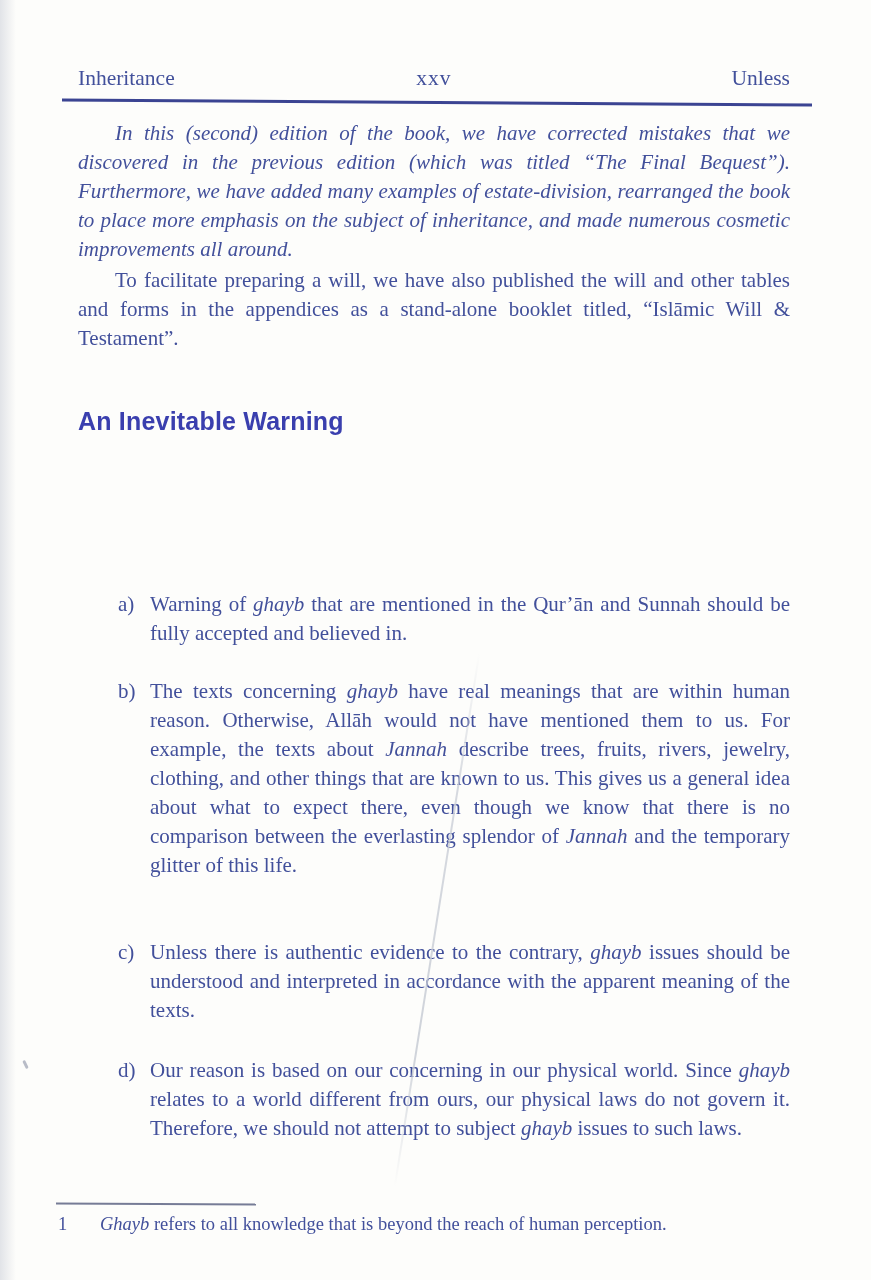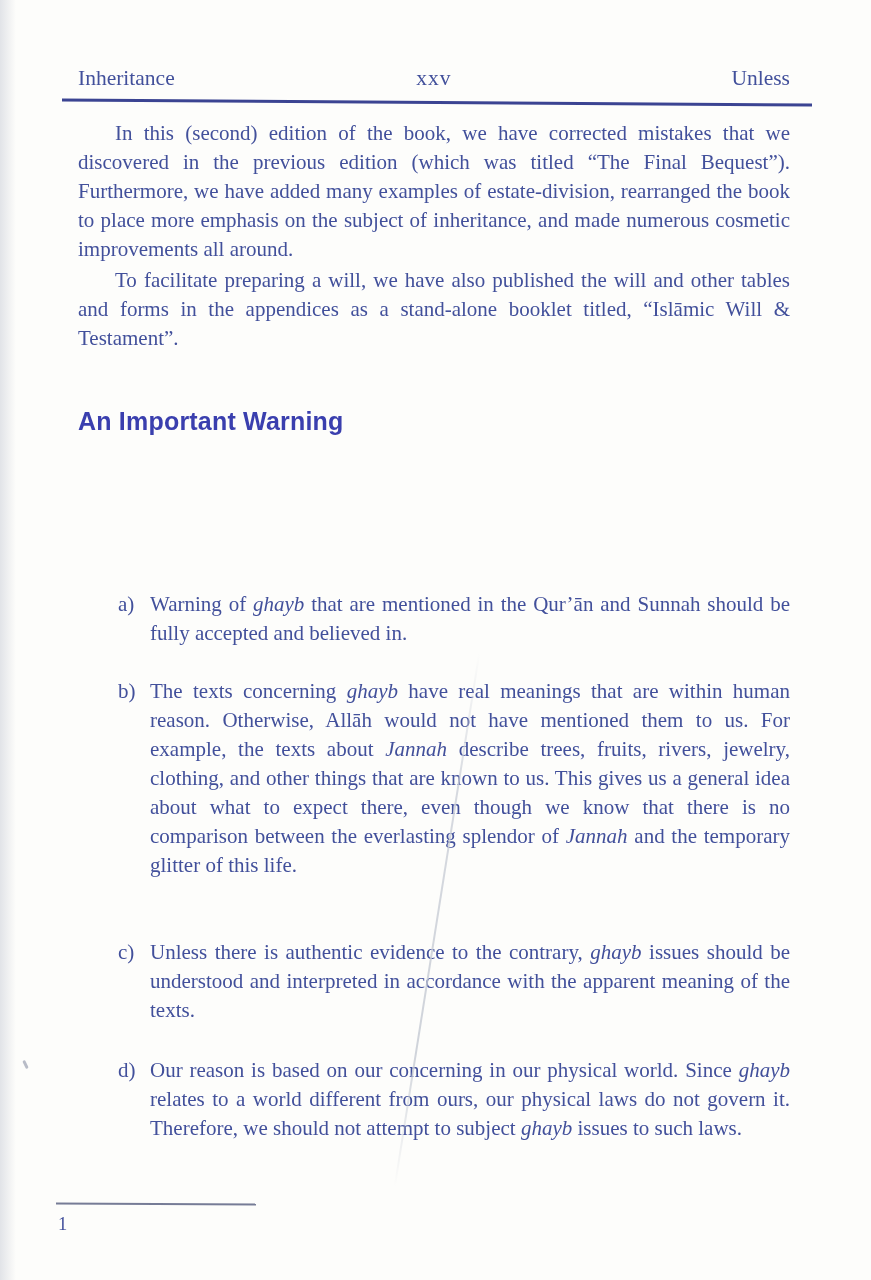--- a/index.html
+++ b/index.html
@@ -45,21 +45,21 @@
     transform: rotate(0.4deg);
   }
 
   .para {
     font-size: 21px;
     line-height: 29px;
     text-align: justify;
     margin: 0;
   }
   .indent { text-indent: 37px; }
-  #para-1 { top: 119px; }
+  #para-1 { top: 119px; font-style: italic; }
   #para-2 { top: 266px; }
 
   .heading {
     position: absolute;
     left: 78px; top: 407px;
     font-family: "Liberation Sans", sans-serif;
     font-weight: bold;
     font-size: 25px;
     letter-spacing: 0.2px;
     color: var(--heading-ink, #3a3fae);
@@ -127,21 +127,21 @@
   <div class="block header-row">
     <span class="header-left">Inheritance</span>
     <span class="header-center">xxv</span>
     <span class="header-right">Unless</span>
   </div>
   <div class="header-rule"></div>
 
   <p id="para-1" class="block para indent"><span>In this (second) edition of the book, we have corrected mistakes that we discovered in the previous edition (which was titled “The Final Bequest”). Furthermore, we have added many examples of estate-division, rearranged the book to place more emphasis on the subject of inheritance, and made numerous cosmetic improvements all around.</span></p>
   <p id="para-2" class="block para indent"><span>To facilitate preparing a will, we have also published the will and other tables and forms in the appendices as a stand-alone booklet titled, “Islāmic Will &amp; Testament”.</span></p>
 
-  <div class="heading">An Important Warning</div>
+  <div class="heading">An Inevitable Warning</div>
 
 
   <div id="item-a" class="list-item">
     <span class="list-label">a)</span>
     <span><span>Warning of </span><i>ghayb</i><span> that are mentioned in the Qur’ān and Sunnah should be fully accepted and believed in.</span></span>
   </div>
   <div id="item-b" class="list-item">
     <span class="list-label">b)</span>
     <span><span>The texts concerning </span><i>ghayb</i><span> have real meanings that are within human reason. Otherwise, Allāh would not have mentioned them to us. For example, the texts about </span><i>Jannah</i><span> describe trees, fruits, rivers, jewelry, clothing, and other things that are known to us. This gives us a general idea about what to expect there, even though we know that there is no comparison between the everlasting splendor of </span><i>Jannah</i><span> and the temporary glitter of this life.</span></span>
   </div>
@@ -151,19 +151,20 @@
   </div>
   <div id="item-d" class="list-item">
     <span class="list-label">d)</span>
     <span><span>Our reason is based on our concerning in our physical world. Since </span><i>ghayb</i><span> relates to a world different from ours, our physical laws do not govern it. Therefore, we should not attempt to subject </span><i>ghayb</i><span> issues to such laws.</span></span>
   </div>
 
   <div class="footnote-rule"></div>
   <div class="footnote">
     <div class="footnote-body">
       <span class="footnote-marker">1</span>
+      <span><i>Ghayb</i><span> refers to all knowledge that is beyond the reach of human perception.</span></span>
     </div>
   </div>
 
   <div class="crease"></div>
   <div class="speck"></div>
 
 </div>
 
 </body></html>

